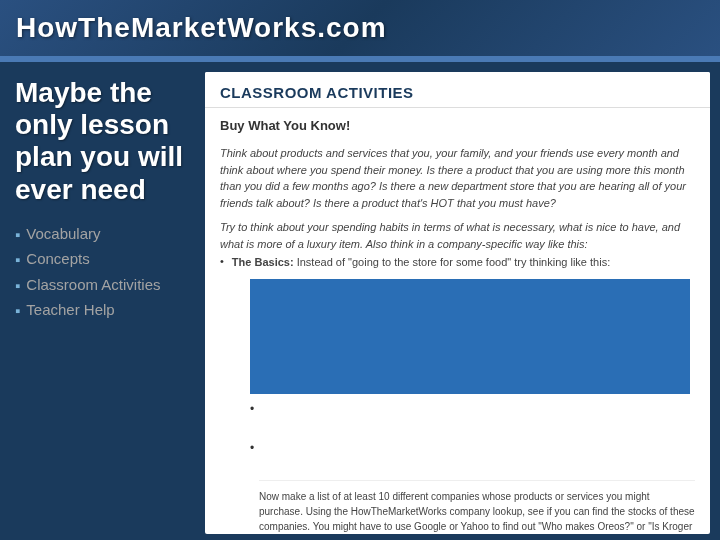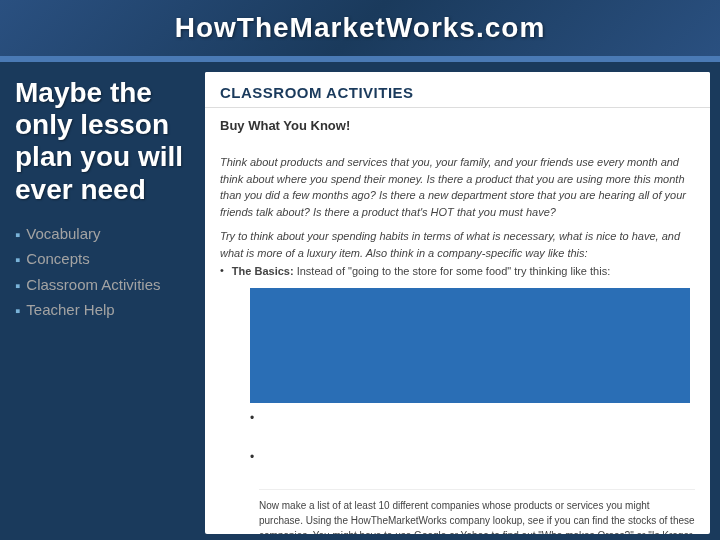--- a/index.html
+++ b/index.html
@@ -7,22 +7,22 @@
       width: 720px;
       height: 540px;
       overflow: hidden;
       font-family: Arial, sans-serif;
       background: #1a3a5c;
     }
 
     
     .header {
       background: linear-gradient(135deg, #2a5080 0%, #1a3a5c 50%, #2a5080 100%);
-      text-align: center;
-      padding: 12px 8px;
+      text-align: left;
+      padding: 12px 16px;
       border-bottom: 3px solid #4a7ab5;
     }
     .header h1 {
       color: #fff;
       font-size: 28px;
       font-weight: bold;
       text-shadow: 1px 1px 3px rgba(0,0,0,0.5);
       letter-spacing: 1px;
     }
 
@@ -106,21 +106,21 @@
     .doc-body {
       padding: 10px 15px;
       flex: 1;
       overflow: hidden;
     }
 
     .section-heading {
       font-size: 13px;
       font-weight: bold;
       color: #333;
-      margin-bottom: 21px;
+      margin-bottom: 12px;
     }
 
     .doc-text {
       font-size: 11px;
       color: #444;
       line-height: 1.5;
       margin-bottom: 8px;
       font-style: italic;
     }
 

